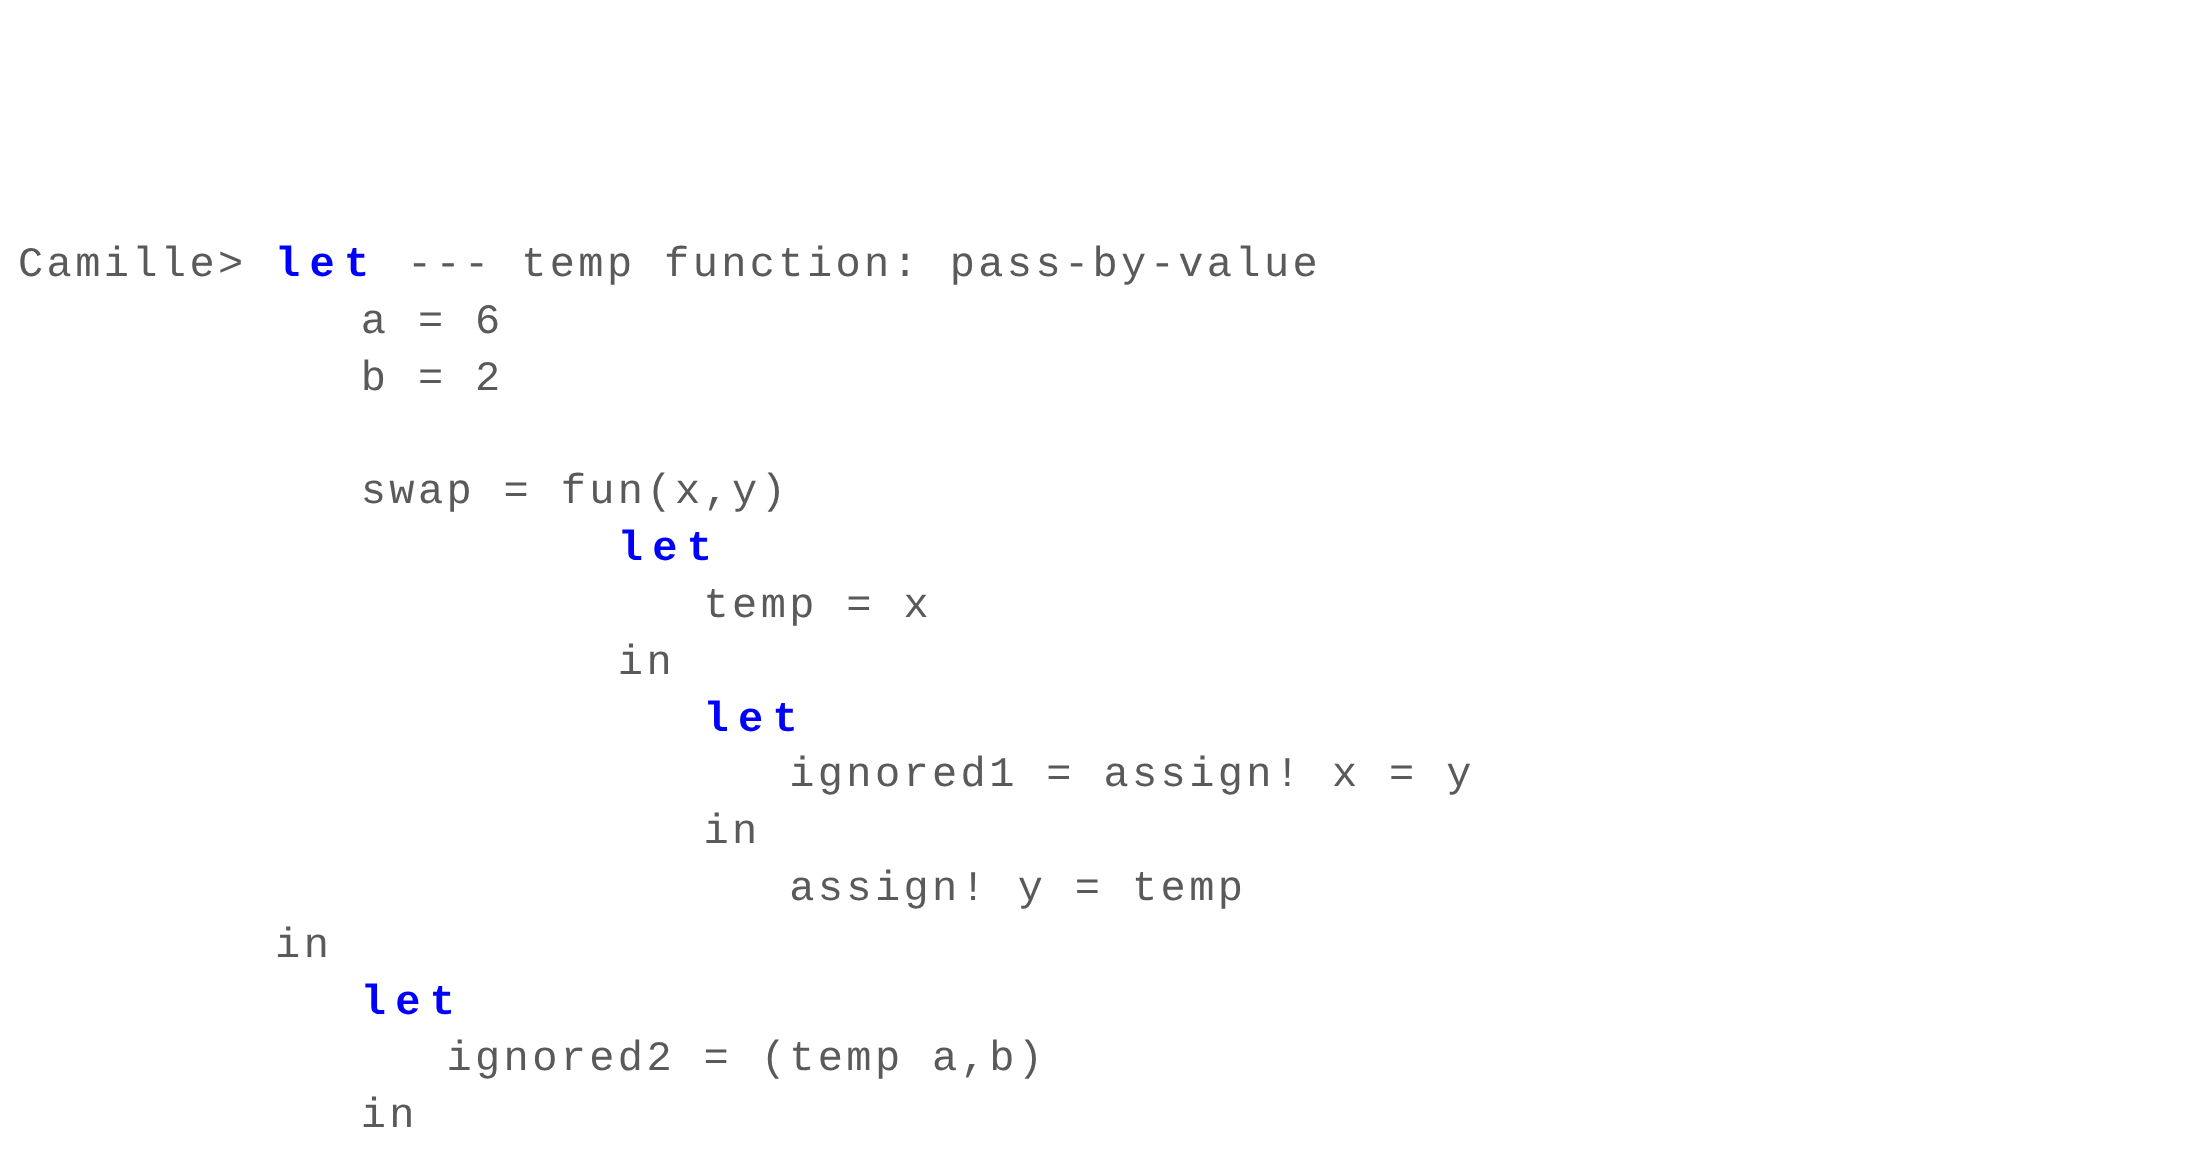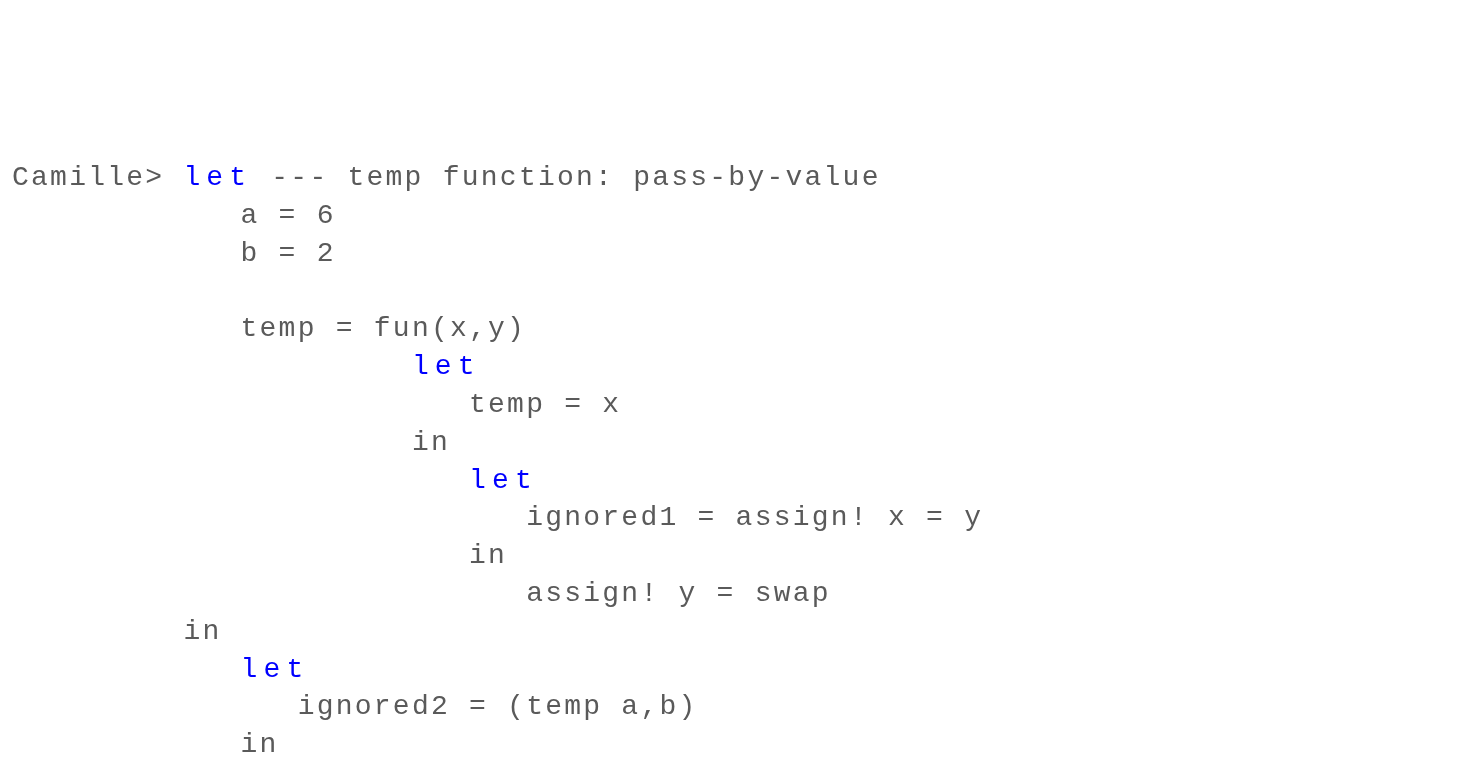--- a/index.html
+++ b/index.html
@@ -8,41 +8,41 @@
       white-space: pre;
       margin: 0;
       padding: 8px 12px;
       color: #5a5a5a;
       background: #ffffff;
       letter-spacing: 0.08em;
       line-height: 1.35;
     }
     .kw {
       color: #0000ff;
-      font-weight: normal;
+      font-weight: bold;
       letter-spacing: 0.22em;
     }
   </style>
 </head>
 <body>
 
 
 
 <div><span>Camille&gt; </span><span class="kw">let</span><span> --- temp function: pass-by-value</span>
 <span>            a = 6</span>
 <span>            b = 2</span>
 <span></span>
-<span>            temp = fun(x,y)</span>
+<span>            swap = fun(x,y)</span>
 <span>                     </span><span class="kw">let</span>
 <span>                        temp = x</span>
 <span>                     in</span>
 <span>                        </span><span class="kw">let</span>
 <span>                           ignored1 = assign! x = y</span>
 <span>                        in</span>
-<span>                           assign! y = swap</span>
+<span>                           assign! y = temp</span>
 <span>         in</span>
 <span>            </span><span class="kw">let</span>
 <span>               ignored2 = (temp a,b)</span>
 <span>            in</span>
 
 <span></span>
 </div>
 
 
 

